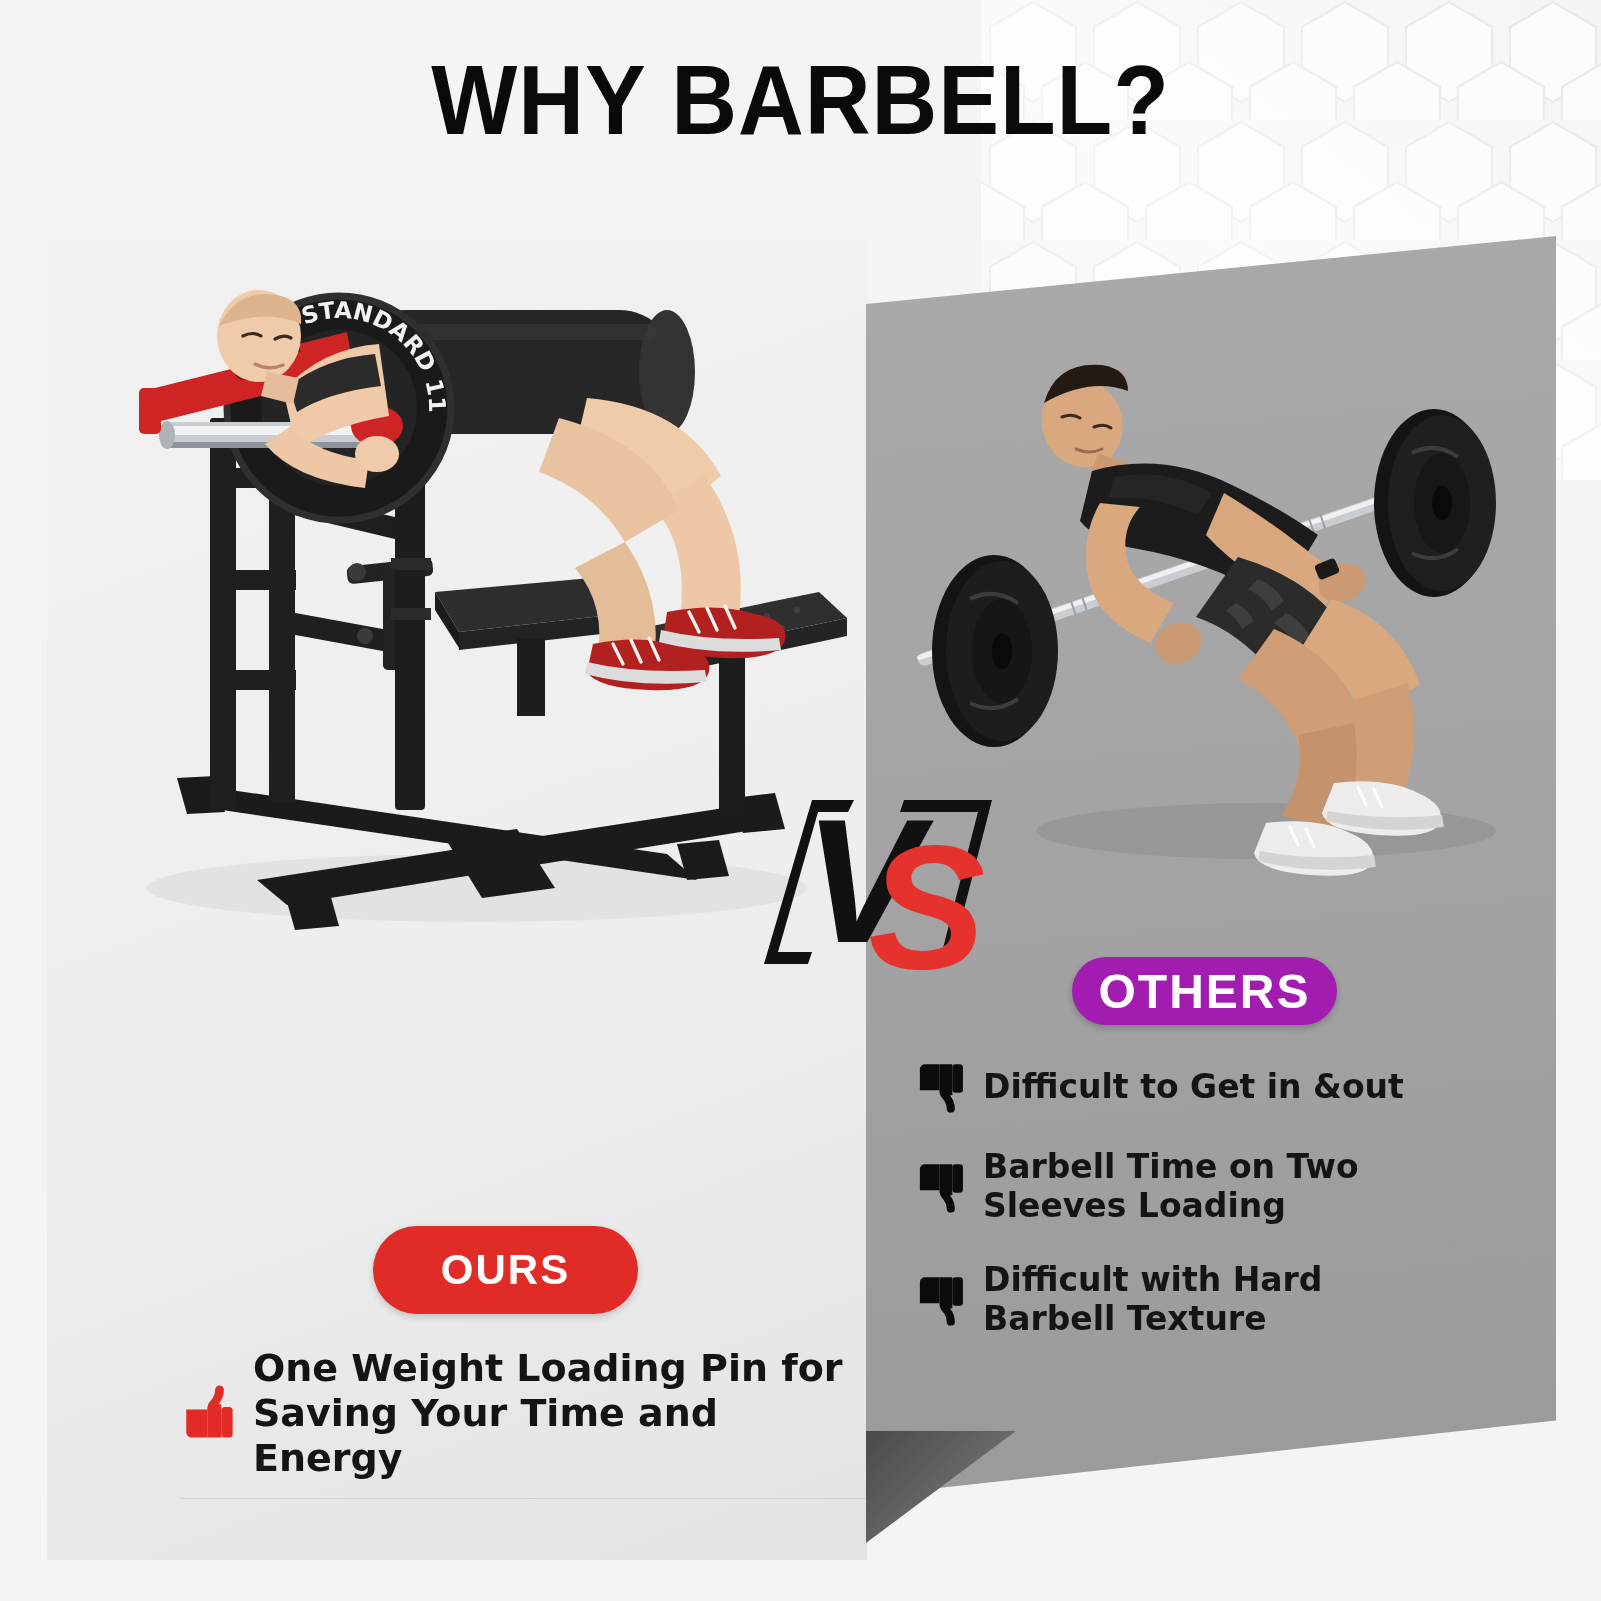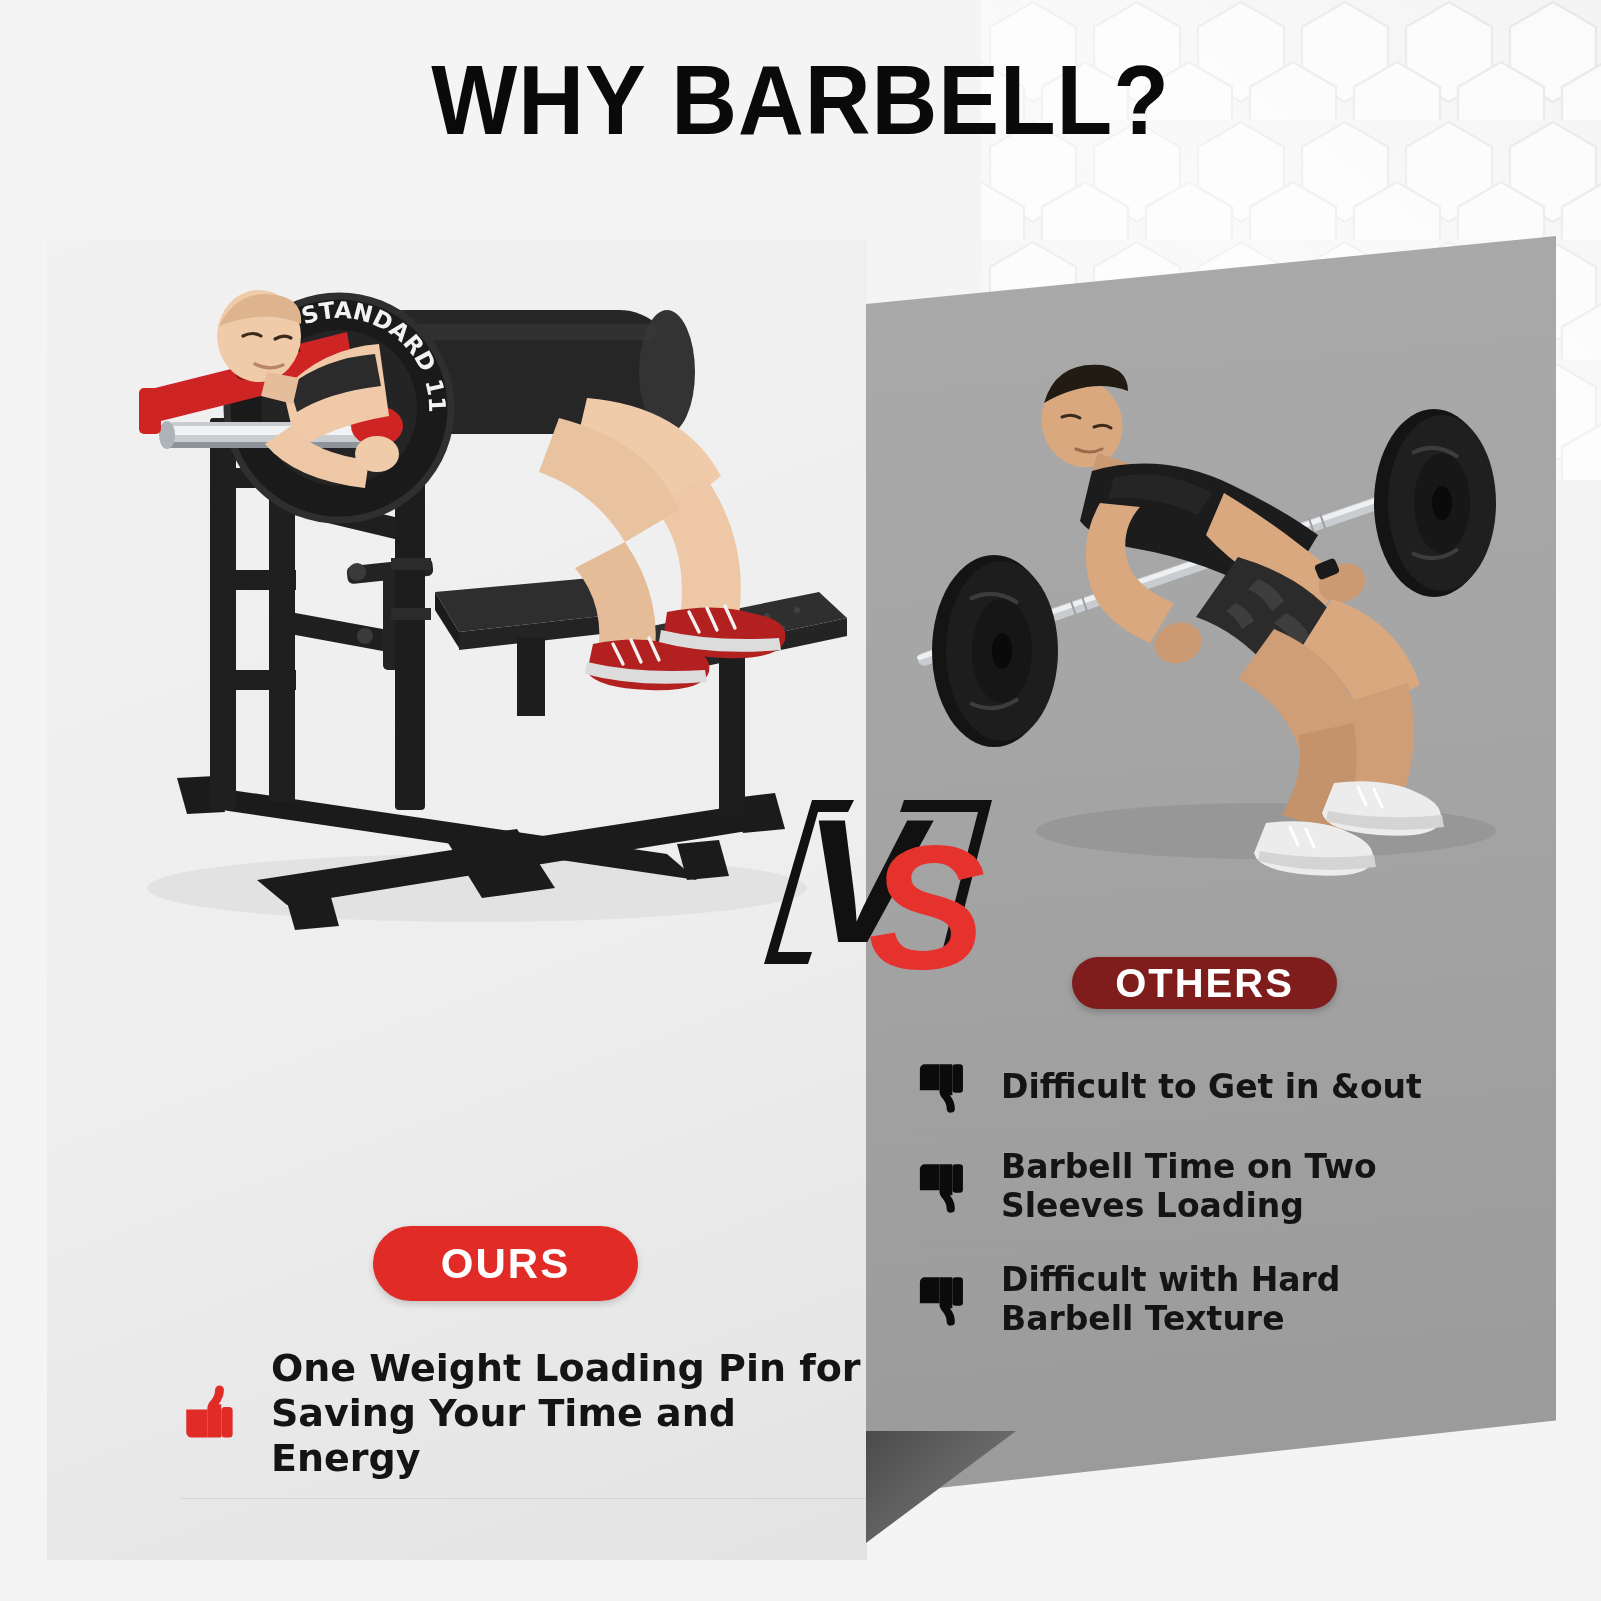--- a/index.html
+++ b/index.html
@@ -82,45 +82,45 @@
     position:absolute;
     display:flex; align-items:center; justify-content:center;
     border-radius:999px;
     font-weight:bold;
     color:#ffffff;
     letter-spacing:2px;
     z-index:10;
   }
   .badge-ours {
     left:326px; top:986px;
-    width:265px; height:75px;
+    width:265px; height:88px;
     background:#e02b27;
     font-size:42px;
     box-shadow:0 3px 7px rgba(0,0,0,.17);
   }
   .badge-others {
     left:1072px; top:957px;
-    width:265px; height:52px;
-    background:#7f1d1d;
-    font-size:40px;
+    width:265px; height:68px;
+    background:#a21caf;
+    font-size:48px;
     box-shadow:0 3px 7px rgba(0,0,0,.22);
   }
 
   
   .list {
     position:absolute;
     z-index:10;
   }
   .list-ours  { left:134px; top:1090px; width:690px; }
   .list-others{ left:915px; top:1045px; width:545px; }
 
   .feat {
     display:flex;
     align-items:flex-start;
-    gap:34px;
+    gap:16px;
     padding:16px 0 18px 0;
   }
   .list-ours  .feat { min-height:96px; align-items:center; }
   .list-others .feat { min-height:84px; align-items:center; }
   .feat + .feat { border-top:1px solid rgba(150,150,150,.22); }
 
   .thumb { flex:0 0 auto; display:block; }
   .list-ours  .thumb { width:56px; height:56px; }
   .list-others .thumb { width:52px; height:52px; }
 

